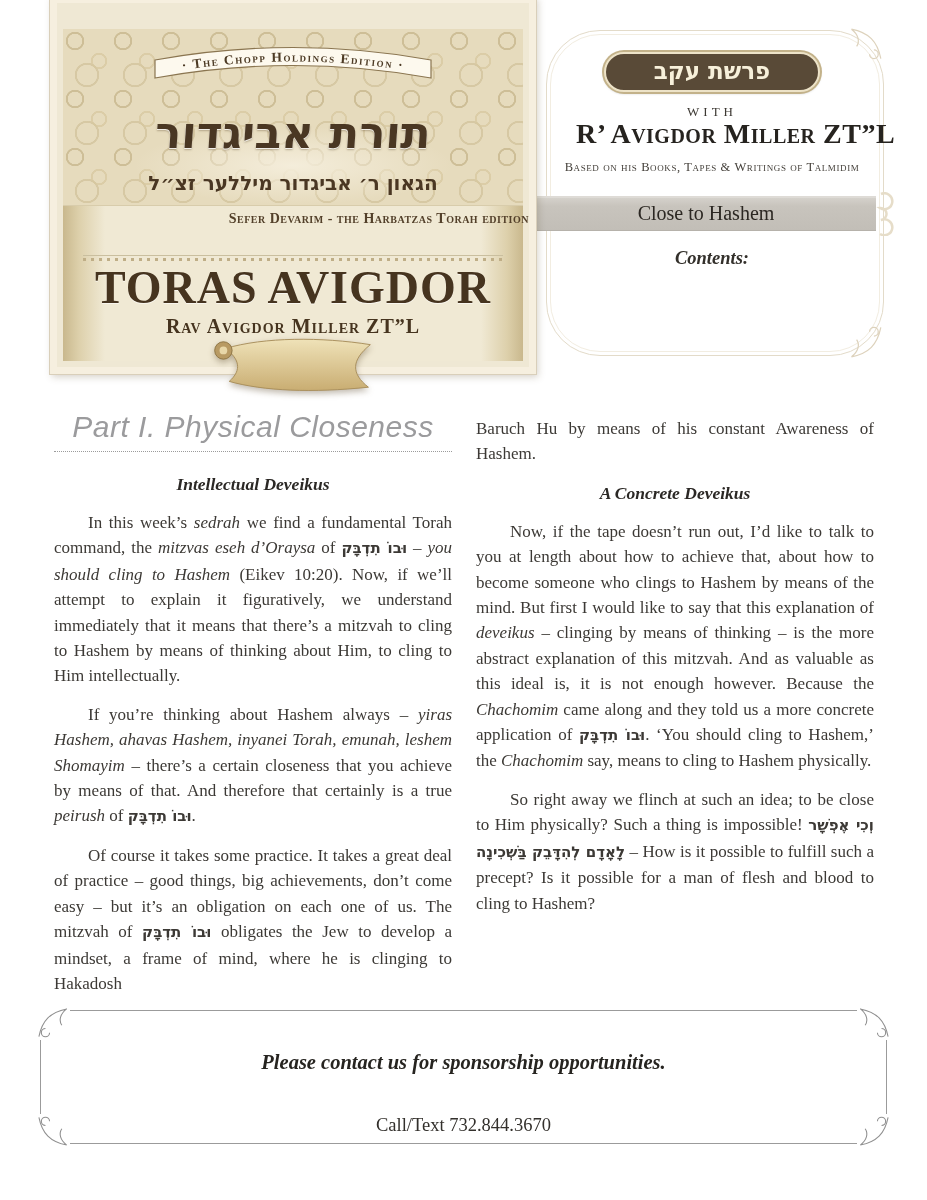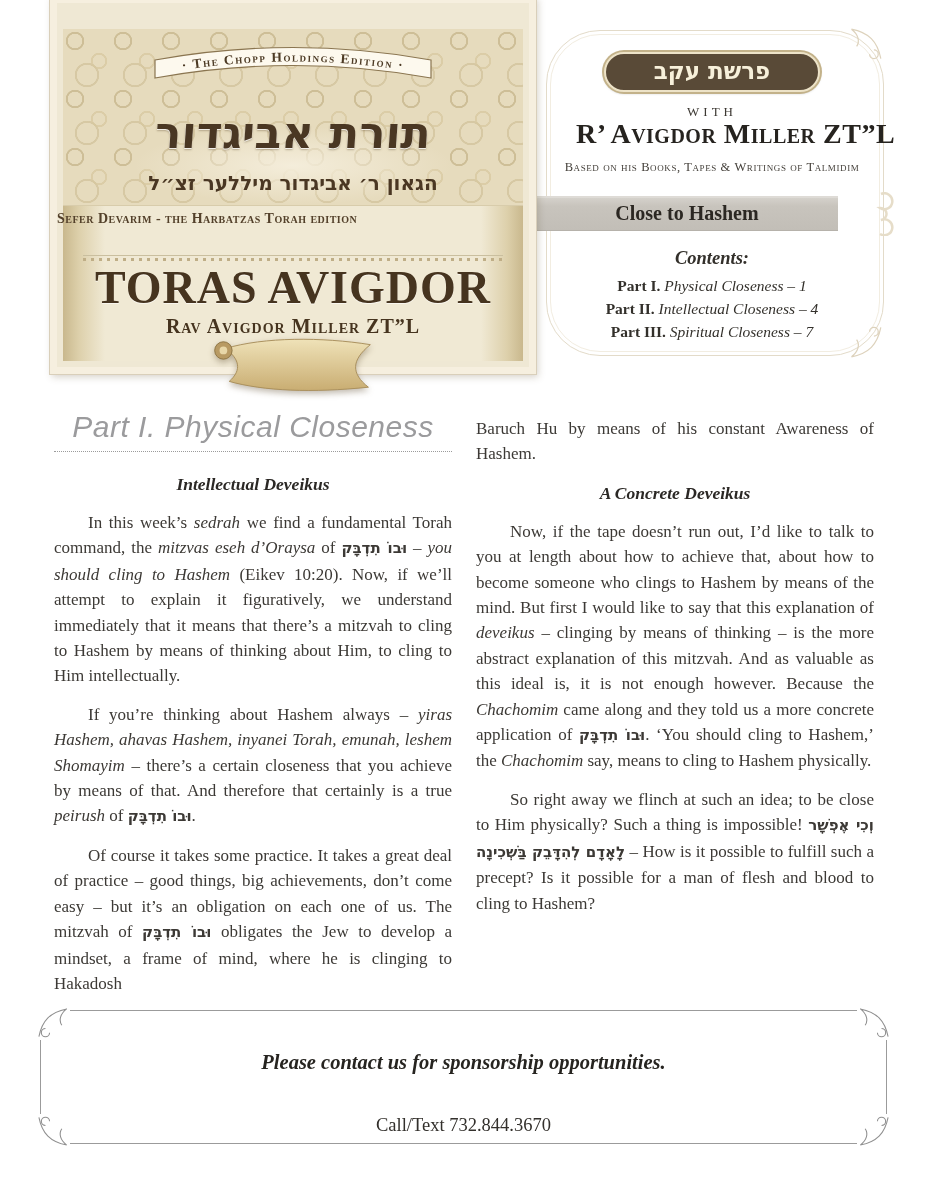--- a/index.html
+++ b/index.html
@@ -24,21 +24,21 @@
     background:linear-gradient(90deg,#c9b88d 0px,#ddd0ab 16px,#f0e9d4 42px,#f0e9d4 calc(100% - 42px),#ddd0ab calc(100% - 16px),#c9b88d 100%);
     box-shadow:inset 0 1px 0 #d8ccab;}
   .ribbon{position:absolute;left:50%;top:30px;transform:translateX(-50%);width:300px;height:54px;}
   .ribbon text{font-family:"Liberation Serif",serif;font-weight:bold;font-size:13.5px;
     letter-spacing:1.5px;fill:#4c3a24;font-variant:small-caps;}
   .heb-title{position:absolute;left:0;right:0;top:104px;text-align:center;
     font-family:"DejaVu Sans",sans-serif;font-weight:bold;font-size:44px;color:#4a3723;
     text-shadow:0 1px 0 rgba(255,255,255,.8),0 2px 2px rgba(90,70,40,.35);transform:skewX(-4deg);}
   .heb-sub{position:absolute;left:0;right:0;top:168px;text-align:center;
     font-family:"DejaVu Sans",sans-serif;font-weight:bold;font-size:20px;color:#4a3723;}
-  .edition-line{position:absolute;left:0;right:0;top:208px;text-align:left;
+  .edition-line{position:absolute;left:0;right:0;top:208px;text-align:right;
     font-variant:small-caps;font-weight:bold;font-size:14px;letter-spacing:.5px;color:#53402a;}
   .gratitude-line{position:absolute;left:0;right:0;top:227px;text-align:center;
     font-variant:small-caps;font-size:12px;letter-spacing:1px;color:#a1937a;}
   .cover-dots{position:absolute;left:26px;right:26px;top:252px;height:5px;
     border-top:1px solid #cabf9f;
     background:repeating-linear-gradient(90deg,#bfae87 0 3px,transparent 3px 8px);
     background-position:0 2px;background-size:8px 3px;background-repeat:repeat-x;}
   .main-title{position:absolute;left:0;right:0;top:258px;text-align:center;
     font-weight:bold;font-size:46px;letter-spacing:1px;color:#46341f;
     text-shadow:0 1px 0 rgba(255,255,255,.6);}
@@ -57,24 +57,24 @@
     width:212px;height:36px;background:#594a37;border:2px solid #ede3c8;border-radius:22px;
     box-shadow:0 0 0 2px #c3b28a,0 1px 3px rgba(0,0,0,.35);
     font-family:"DejaVu Sans",sans-serif;font-weight:bold;font-size:23px;color:#f7f0da;
     text-align:center;line-height:34px;}
   .with-label{position:absolute;left:0;right:0;top:104px;text-align:center;
     font-size:13px;letter-spacing:4px;color:#3c3832;}
   .head-author{position:absolute;left:0;right:0;top:118px;text-align:center;white-space:nowrap;
     font-variant:small-caps;font-weight:600;font-size:28px;letter-spacing:.5px;color:#26231f;padding-left:40px;}
   .based-on{position:absolute;left:0;right:0;top:160px;text-align:center;
     font-variant:small-caps;font-size:12.5px;letter-spacing:.6px;color:#45413b;white-space:nowrap;}
-  .banner{position:absolute;left:0;top:196px;width:302px;height:35px;box-sizing:border-box;
+  .banner{position:absolute;left:0;top:196px;width:340px;height:35px;box-sizing:border-box;
     background:linear-gradient(180deg,#d4d1cb 0%,#c8c4bd 25%,#c2beb7 100%);
     border-top:2px solid #dedbd6;border-bottom:1px solid #b6b2ab;
-    text-align:center;font-weight:bold;font-size:20px;color:#2b2722;line-height:31px;}
+    text-align:center;font-weight:normal;font-size:20px;color:#2b2722;line-height:31px;}
   .banner-curl{position:absolute;left:332px;top:192px;width:26px;height:44px;color:#e6ddc9;}
   .contents-label{position:absolute;left:0;right:0;top:248px;text-align:center;
     font-weight:bold;font-style:italic;font-size:18.5px;color:#33302b;}
   .contents-list{position:absolute;left:0;right:0;top:274px;text-align:center;
     font-size:15.5px;color:#33302b;line-height:23px;}
   .c-part{font-weight:bold;}
   .c-title{font-style:italic;}
 
   
   .article{position:absolute;left:54px;top:410px;width:820px;display:flex;gap:24px;}
@@ -157,25 +157,20 @@
     <div class="with-label">WITH</div>
     <div class="head-author">R’ Avigdor Miller ZT”L</div>
     <div class="based-on">Based on his Books, Tapes &amp; Writings of Talmidim</div>
 
     <div class="banner">Close to Hashem</div>
     <svg class="banner-curl" viewBox="0 0 26 44">
       <path d="M13,2 a8,8 0 1,1 -1,14 a6,6 0 1,1 1,12 a8,8 0 1,1 -1,14" fill="none" stroke="currentColor" stroke-width="2.5"></path>
     </svg>
 
     <div class="contents-label">Contents:</div>
-    <div class="contents-list">
-        <div class="c-row"><span class="c-part">Part I. </span><span class="c-title">Physical Closeness – 1</span></div>
-        <div class="c-row"><span class="c-part">Part II. </span><span class="c-title">Intellectual Closeness – 4</span></div>
-        <div class="c-row"><span class="c-part">Part III. </span><span class="c-title">Spiritual Closeness – 7</span></div>
-      </div>
   </div>
 
   <div class="article">
     <div class="col">
       <h1 class="section-title">Part I. Physical Closeness</h1>
       <div class="blocks">
           <div class="subhead">Intellectual Deveikus</div>
           <p class="para"><span>In this week’s </span><span class="it">sedrah</span><span> we find a fundamental Torah command, the </span><span class="it">mitzvas eseh d’Oraysa</span><span> of </span><span class="heb">וּבוֹ תִדְבָּק</span><span> – </span><span class="it">you should cling to Hashem</span><span> (Eikev 10:20). Now, if we’ll attempt to explain it figuratively, we understand immediately that it means that there’s a mitzvah to cling to Hashem by means of thinking about Him, to cling to Him intellectually.</span></p>
           <p class="para"><span>If you’re thinking about Hashem always – </span><span class="it">yiras Hashem, ahavas Hashem, inyanei Torah, emunah, leshem Shomayim</span><span> – there’s a certain closeness that you achieve by means of that. And therefore that certainly is a true </span><span class="it">peirush</span><span> of </span><span class="heb">וּבוֹ תִדְבָּק</span><span>.</span></p>
           <p class="para"><span>Of course it takes some practice. It takes a great deal of practice – good things, big achievements, don’t come easy – but it’s an obligation on each one of us. The mitzvah of </span><span class="heb">וּבוֹ תִדְבָּק</span><span> obligates the Jew to develop a mindset, a frame of mind, where he is clinging to Hakadosh</span></p>

